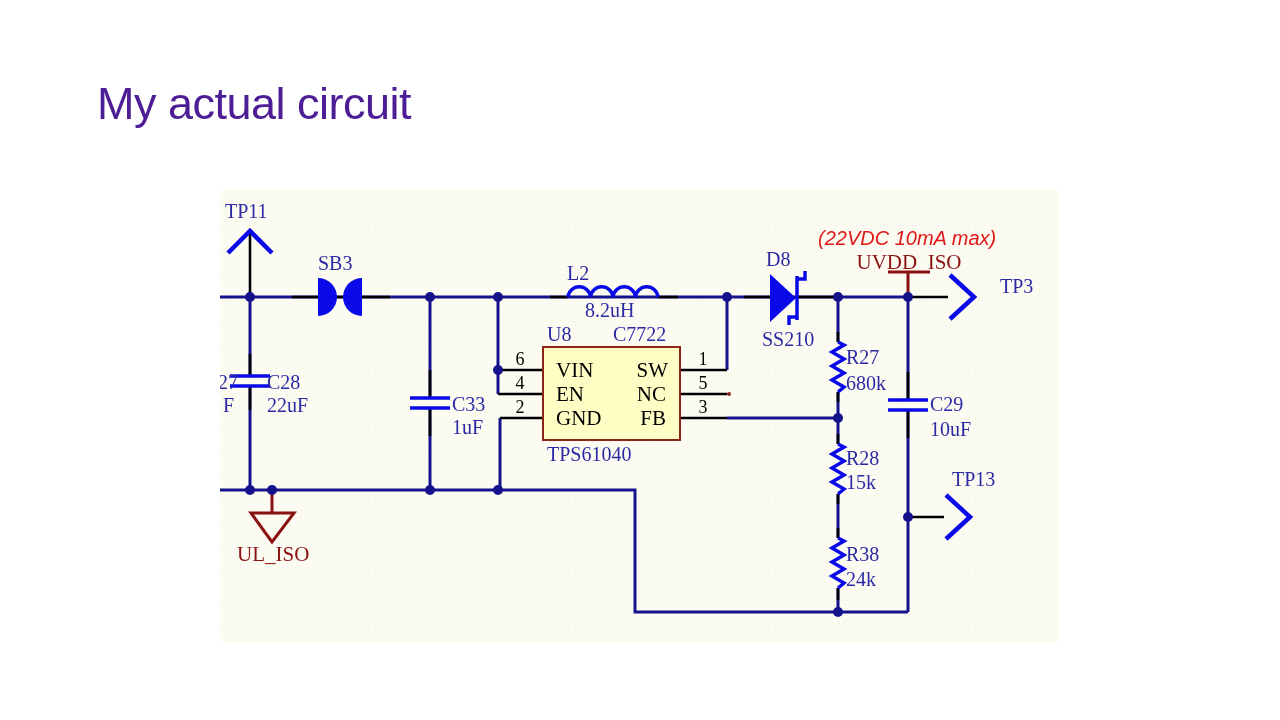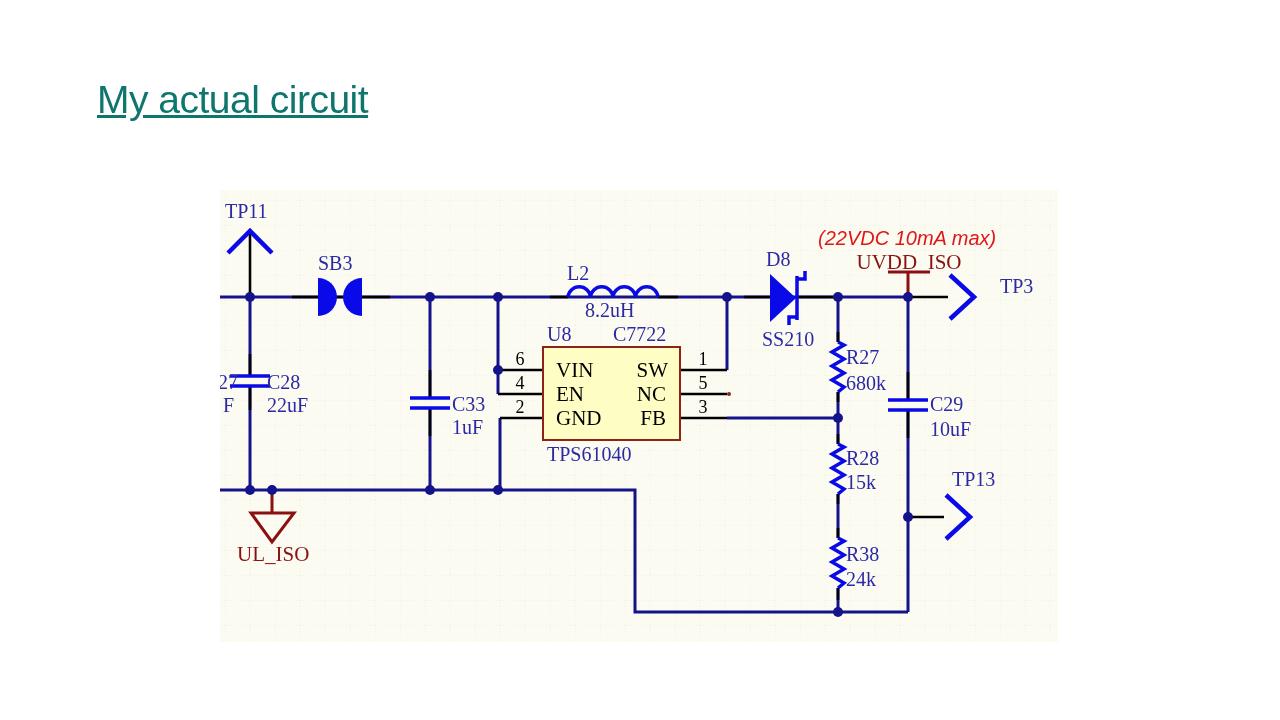--- a/index.html
+++ b/index.html
@@ -1,17 +1,17 @@
 <!DOCTYPE html>
 <html><head>
 <meta charset="utf-8">
 <style>
   html,body{margin:0;padding:0;background:#fff;width:1280px;height:720px;overflow:hidden;}
   .slide{position:relative;width:1280px;height:720px;background:#ffffff;font-family:"Liberation Sans",sans-serif;}
-  .slide-title{position:absolute;left:97px;top:78px;font-size:39px;font-weight:400;color:#0f766e;letter-spacing:-0.5px;font-family:"Liberation Sans",sans-serif;text-decoration:underline;}
+  .slide-title{position:absolute;left:97px;top:78px;font-size:45px;font-weight:400;color:#4c1d95;letter-spacing:-0.5px;font-family:"Liberation Sans",sans-serif;}
   .schematic-wrap{position:absolute;left:220px;top:190px;width:838px;height:452px;background:#FCFBF1;overflow:hidden;}
   svg{display:block;}
   .w{stroke:#14138C;stroke-width:3;fill:none;}
   .b{stroke:#000000;stroke-width:2.6;fill:none;}
   .g{stroke:#0A0AE8;stroke-width:3.5;fill:none;}
   .g4{stroke:#0A0AE8;stroke-width:4.5;fill:none;}
   .gf{fill:#0A0AE8;stroke:none;}
   .m{stroke:#8A1111;stroke-width:3;fill:none;}
   .dot{fill:#14138C;stroke:none;}
   .lbl{fill:#2B2AA4;font:20px "Liberation Serif",serif;}

